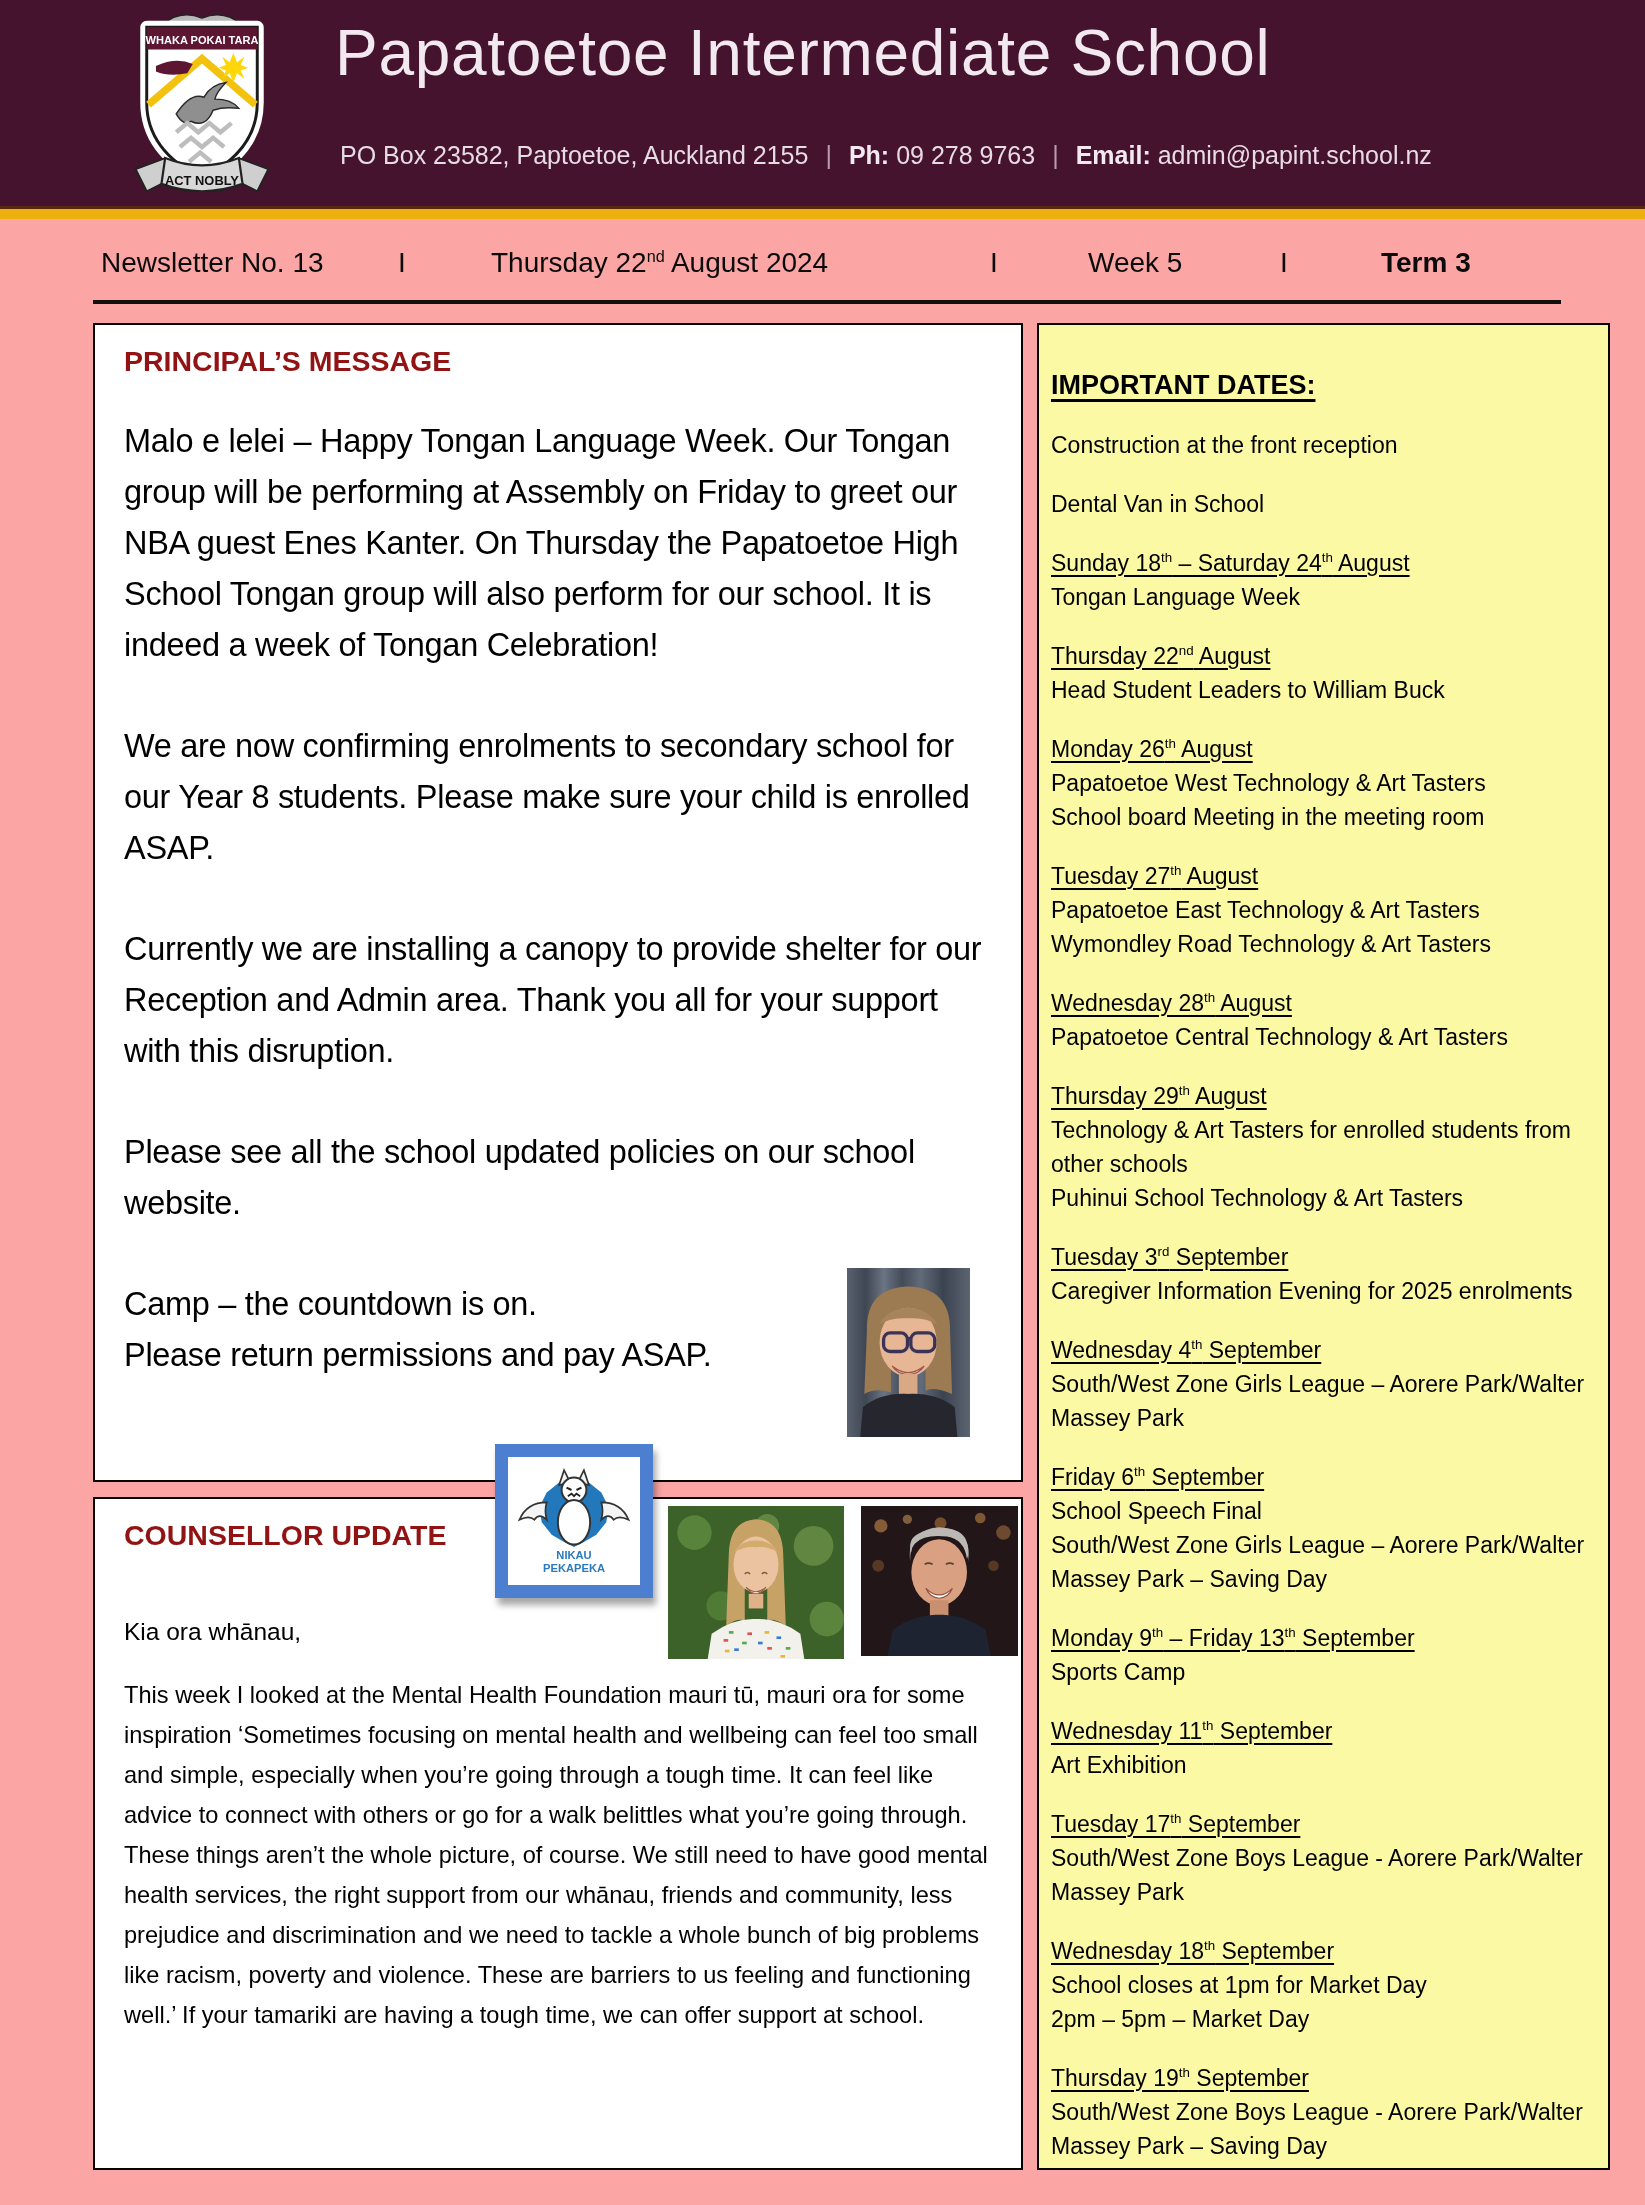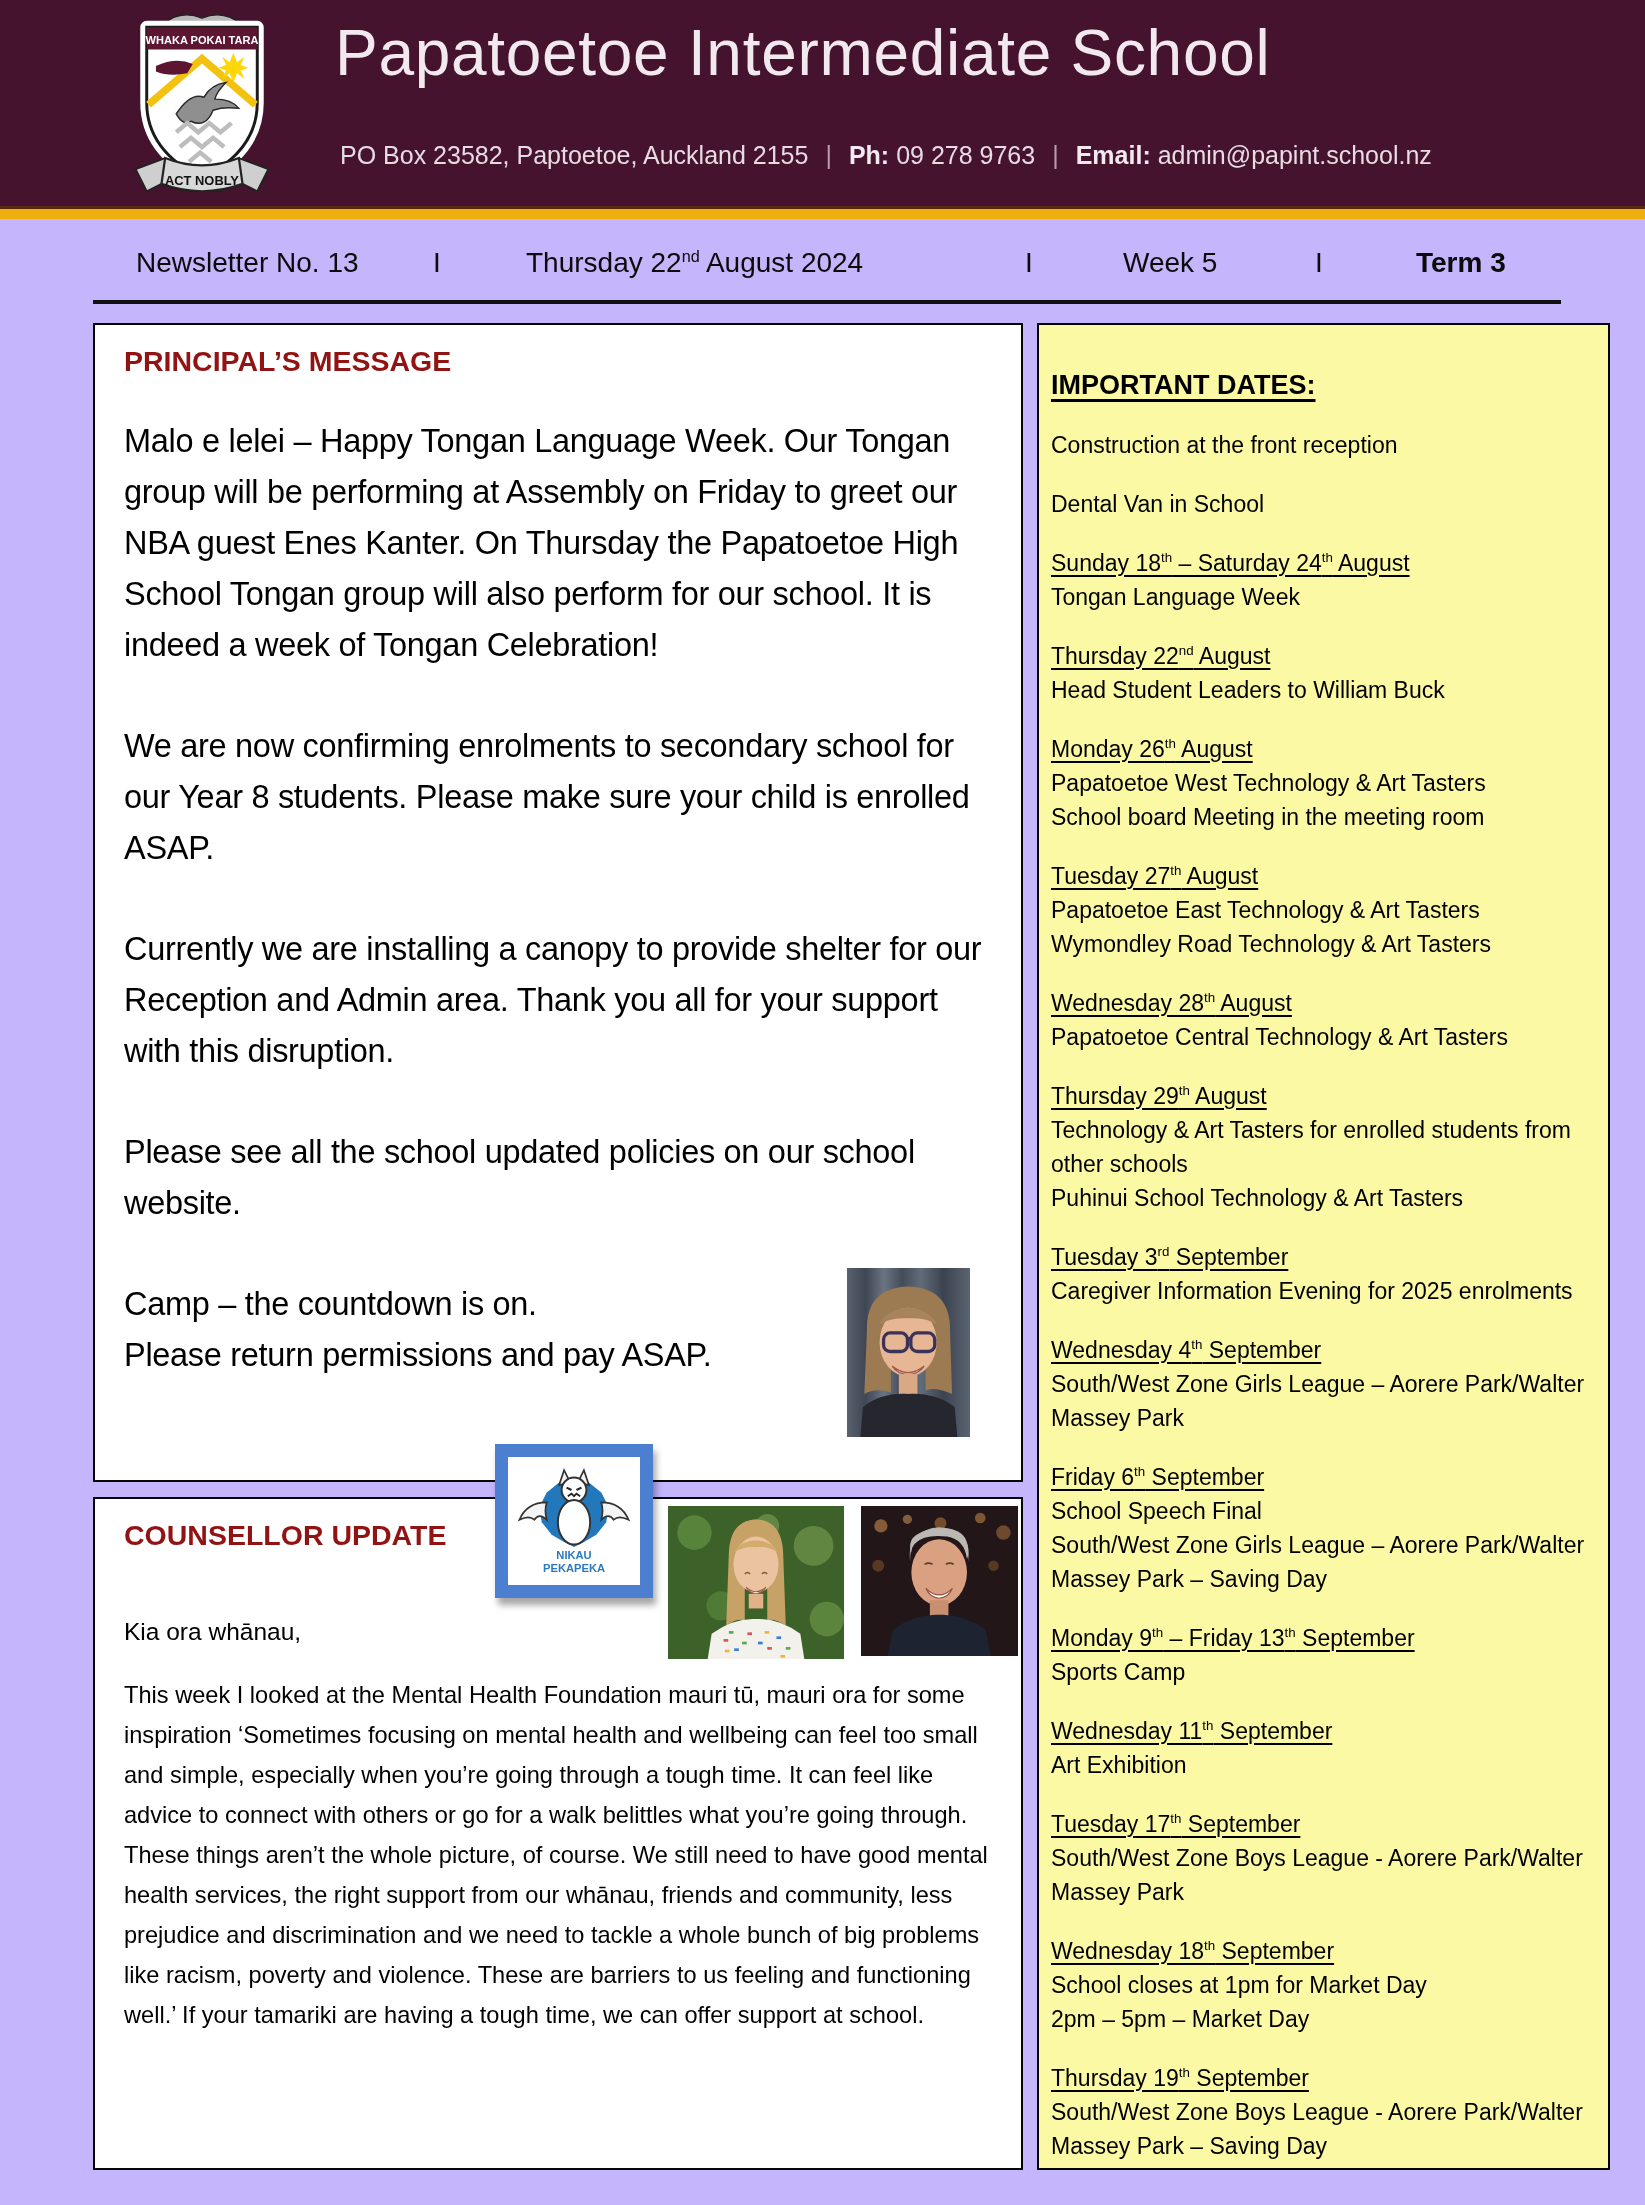--- a/index.html
+++ b/index.html
@@ -1,20 +1,20 @@
 <!DOCTYPE html>
 <html style="font-size:10.6px"><head>
 <meta charset="utf-8">
 <style>
   html,body{margin:0;padding:0;background:#ffffff;}
   .page{
     position:relative;
     width:1646px;
     height:2205px;
-    background:#c4b5fd;
+    background:#fca5a5;
     font-family:"Liberation Sans", sans-serif;
     color:#000;
     overflow:hidden;
   }
   
   .masthead{
     position:absolute;left:0;top:0;width:1646px;height:206px;
     background:#46132f;
   }
   .gold-strip{
@@ -28,21 +28,21 @@
     white-space:nowrap;
   }
   .contact-line{
     position:absolute;left:340px;top:141px;width:1261px;
     font-size:25px;color:#e7dbe4;white-space:nowrap;
   }
   .contact-line b{font-weight:bold;color:#f3eaf1;}
   .contact-sep{margin:0 17px;color:#b99cae;}
   
   .issue-bar{position:absolute;left:0;top:247px;width:1646px;height:40px;font-size:28px;color:#0b0b0b;}
-  .issue-bar span{position:absolute;white-space:nowrap;margin-left:35px;}
+  .issue-bar span{position:absolute;white-space:nowrap;}
   .ib-no{left:101px;}
   .ib-sep1{left:398px;}
   .ib-date{left:491px;}
   .ib-sep2{left:990px;}
   .ib-week{left:1088px;}
   .ib-sep3{left:1280px;}
   .ib-term{left:1381px;font-weight:bold;}
   .issue-rule{position:absolute;left:93px;top:300px;width:1468px;height:4px;background:#101010;}
   sup{font-size:58%;line-height:0;}
   

